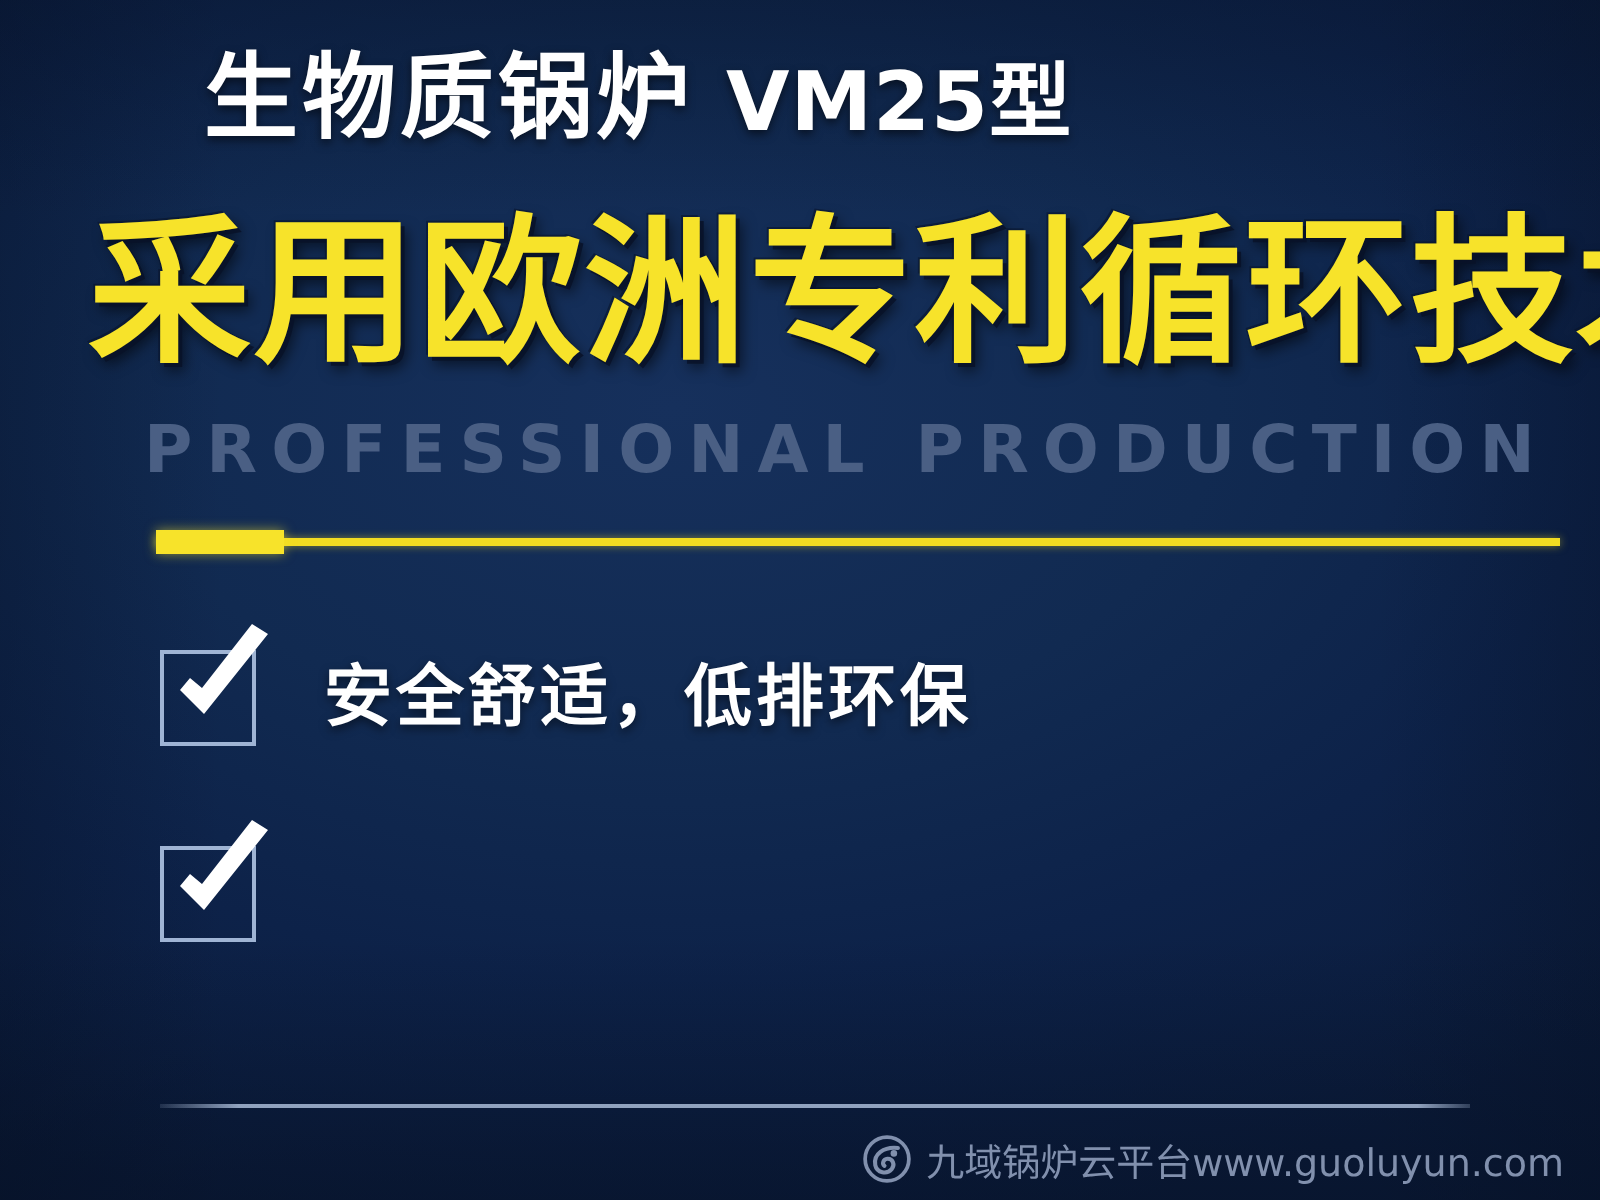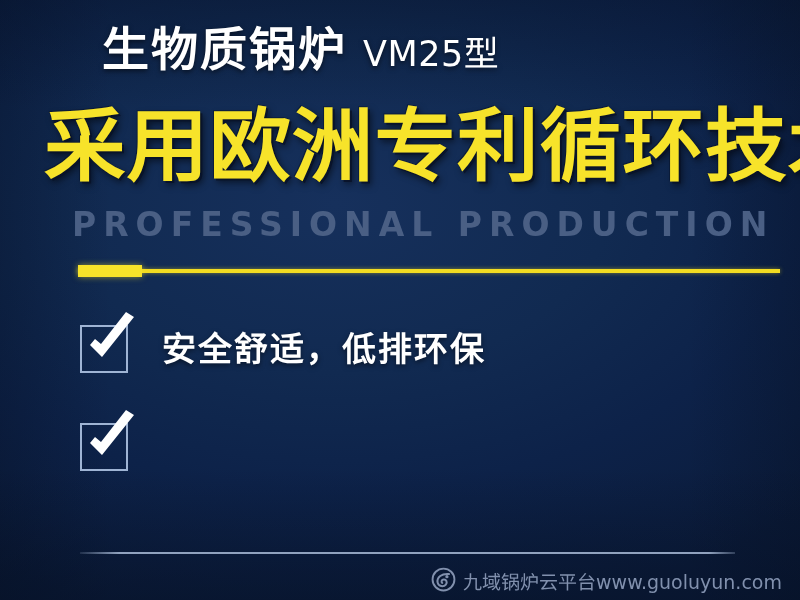--- a/index.html
+++ b/index.html
@@ -51,22 +51,22 @@
   .title-cn {
     font-size: 47px;
     font-weight: 700;
     color: #ffffff;
     letter-spacing: 2px;
     line-height: 1;
     text-shadow: 0 2px 5px rgba(0,0,0,0.55);
   }
 
   .title-model {
-    font-size: 35px;
-    font-weight: 400;
+    font-size: 41px;
+    font-weight: 700;
     color: #ffffff;
     letter-spacing: 0.5px;
     line-height: 1;
     text-shadow: 0 2px 5px rgba(0,0,0,0.55);
   }
 
   
   .headline {
     position: absolute;
     left: 44px;

